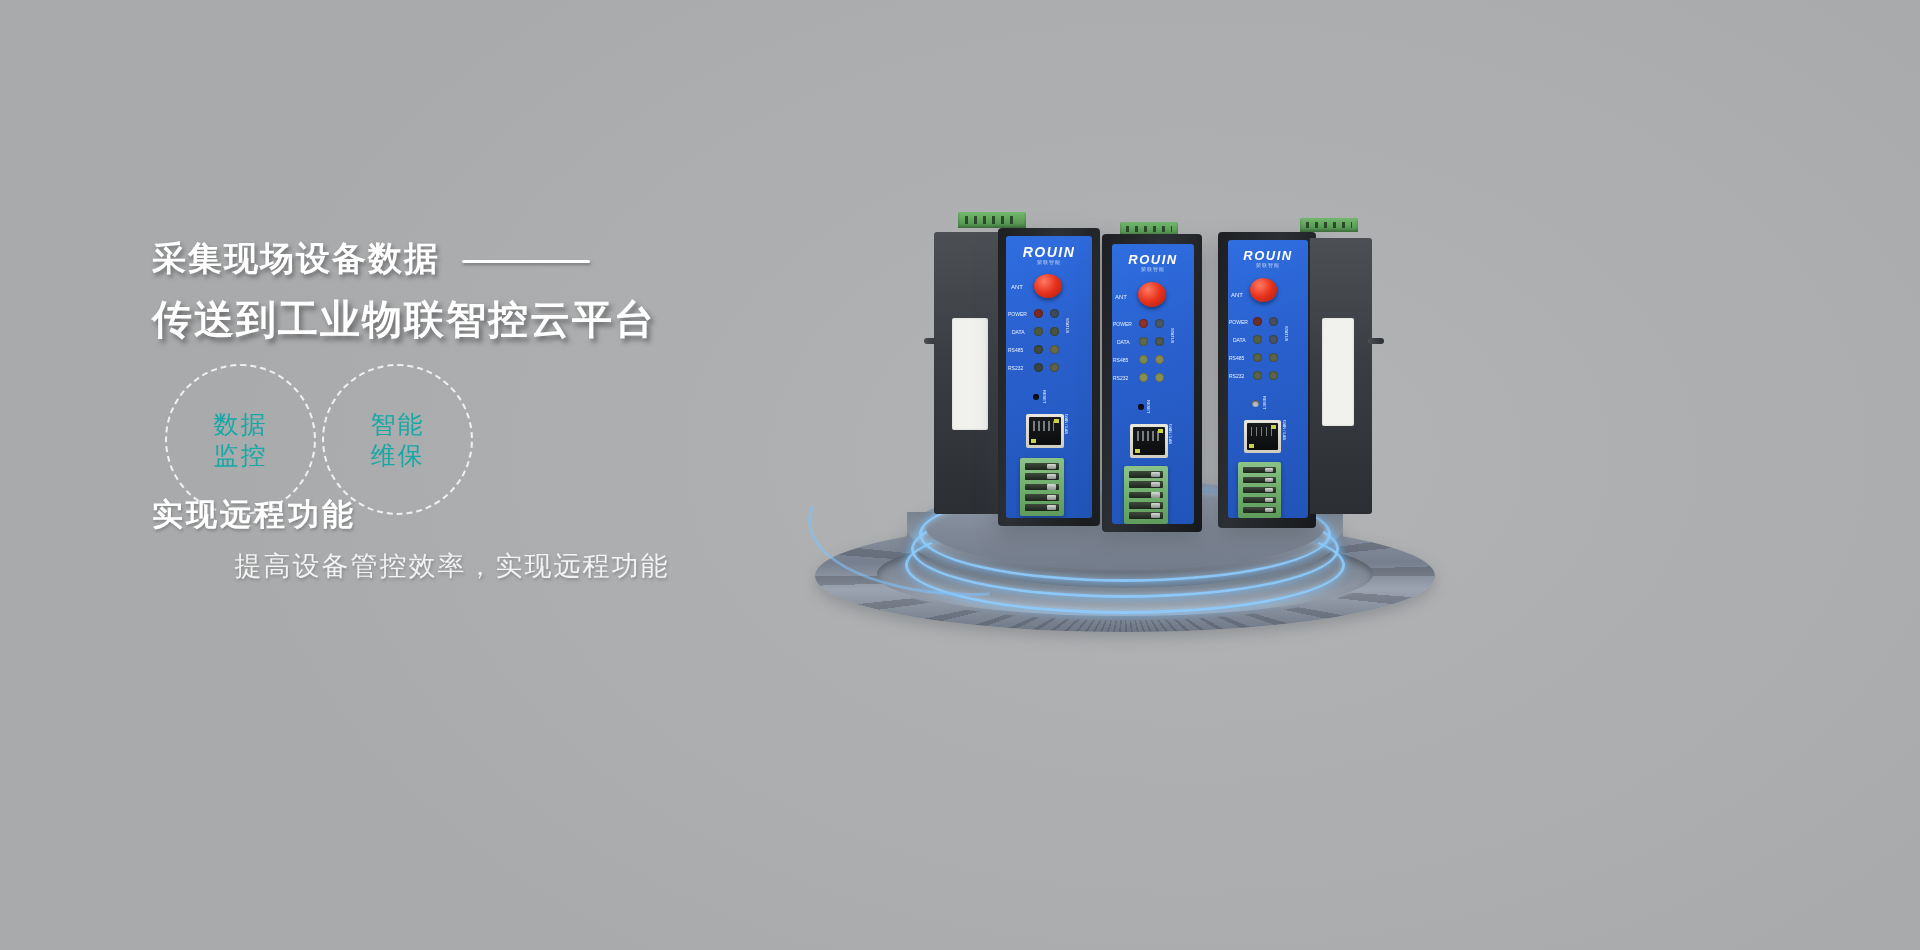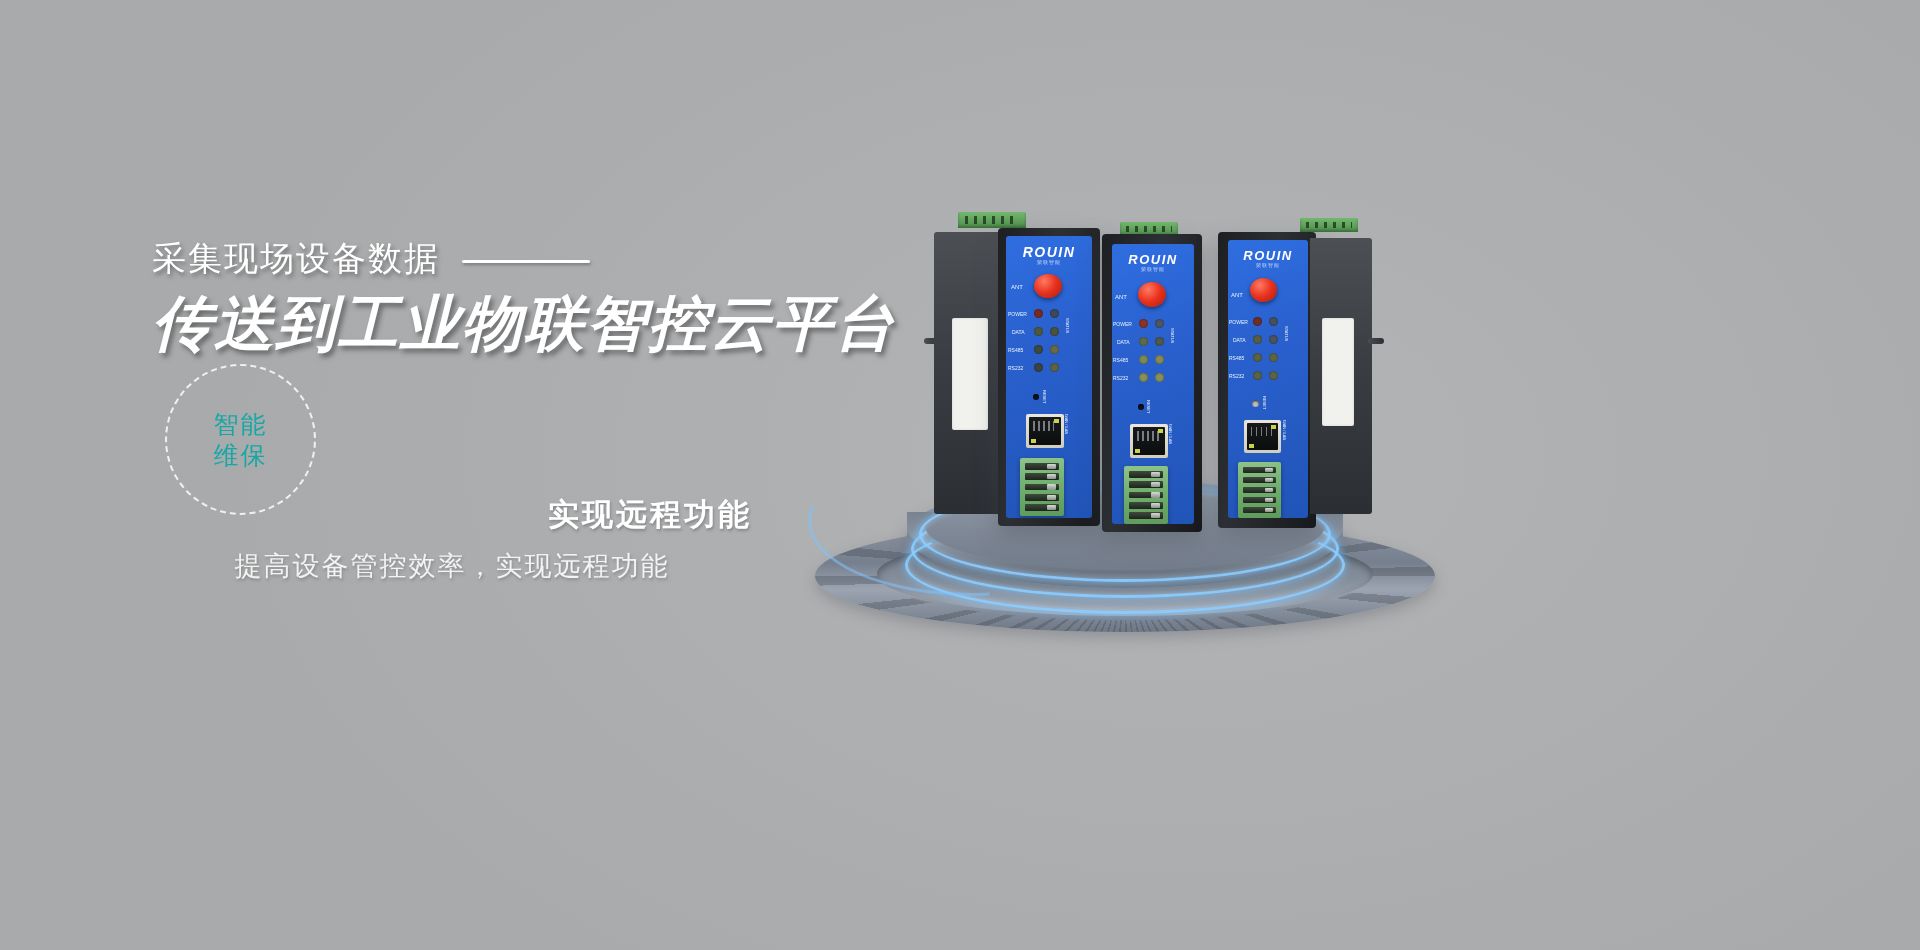--- a/index.html
+++ b/index.html
@@ -15,33 +15,33 @@
     background-image:
       radial-gradient(ellipse 1400px 900px at 62% 48%, rgba(190,192,194,0.45) 0%, rgba(169,170,171,0) 70%);
     overflow: hidden;
   }
 
   
   .copy { position: absolute; left: 152px; top: 236px; width: 760px; }
 
   .eyebrow-row { display: flex; align-items: center; gap: 22px; }
   .eyebrow {
-    font-size: 34px; font-weight: 400; color: #ffffff; letter-spacing: 2px;
+    font-size: 34px; font-weight: 700; color: #ffffff; letter-spacing: 2px;
     text-shadow: 2px 3px 4px rgba(60,62,64,0.55);
     white-space: nowrap;
   }
   .eyebrow-rule {
     height: 3px; width: 128px; background: #ffffff; border-radius: 2px;
     box-shadow: 1px 2px 3px rgba(60,62,64,0.45);
     flex: none; margin-top: 4px;
   }
 
   .headline {
-    margin-top: 2px;
-    font-size: 60px; font-weight: 700; font-style: italic;
+    margin-top: 10px;
+    font-size: 40px; font-weight: 700; 
     color: #ffffff; letter-spacing: 2px; white-space: nowrap;
     text-shadow: 3px 4px 5px rgba(60,62,64,0.6);
   }
 
   
   .circles { position: absolute; left: 165px; top: 364px; display: flex; gap: 6px; }
   .circle {
     width: 151px; height: 151px; border-radius: 50%;
     border: 2px dashed rgba(255,255,255,0.82);
     display: flex; flex-direction: column;
@@ -49,21 +49,21 @@
     line-height: 1.22;
   }
   .circle span {
     font-size: 25px; font-weight: 400; color: #17a8a6;
     letter-spacing: 2px;
   }
 
   
   .sub1 {
     position: absolute; left: 152px; top: 494px; width: 600px;
-    text-align: right;
+    text-align: left;
     font-size: 31px; font-weight: 700; color: #ffffff; letter-spacing: 3px;
     text-shadow: 1px 2px 3px rgba(70,72,74,0.4);
   }
   .sub2 {
     position: absolute; left: 152px; top: 548px; width: 600px;
     text-align: center;
     font-size: 27px; font-weight: 400; color: #f2f3f3; letter-spacing: 2px;
     text-shadow: 1px 2px 3px rgba(70,72,74,0.35);
   }
 
@@ -236,20 +236,24 @@
 
   <div class="copy">
     <div class="eyebrow-row">
       <div class="eyebrow">采集现场设备数据</div>
       <div class="eyebrow-rule"></div>
     </div>
     <div class="headline">传送到工业物联智控云平台</div>
   </div>
 
   <div class="circles">
+    <div class="circle">
+      <span>数据</span>
+      <span>监控</span>
+    </div>
     <div class="circle">
       <span>智能</span>
       <span>维保</span>
     </div>
   </div>
 
   <div class="sub1">实现远程功能</div>
   <div class="sub2">提高设备管控效率，实现远程功能</div>
 
   <div class="scene">

